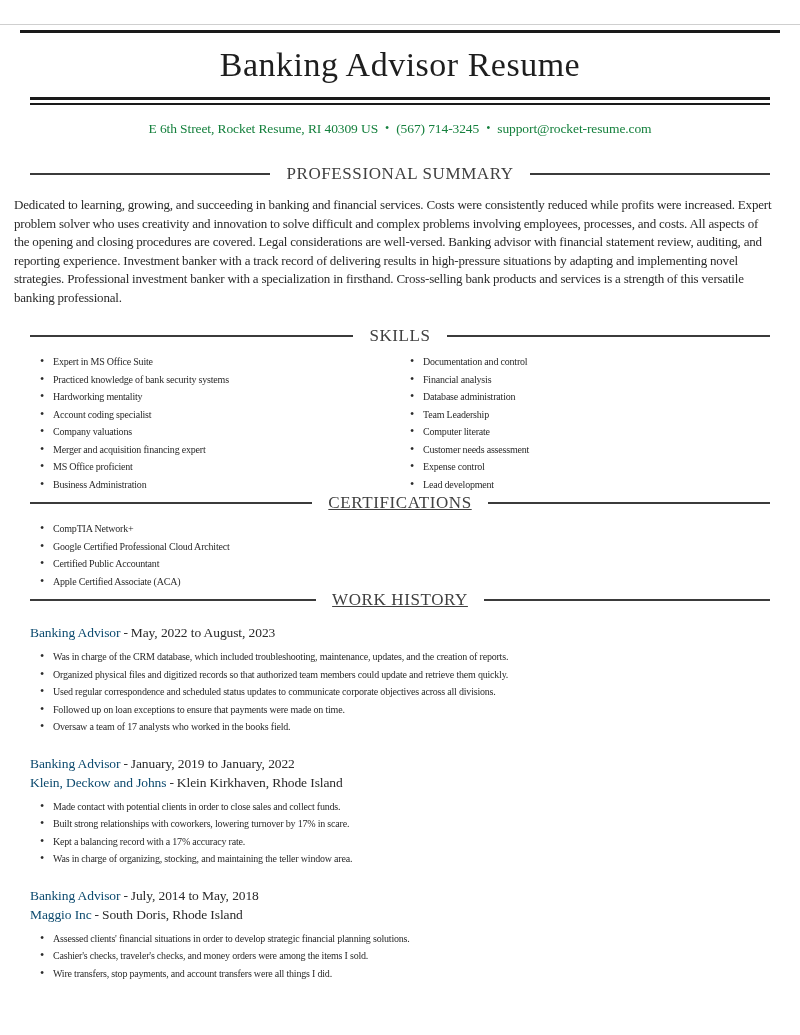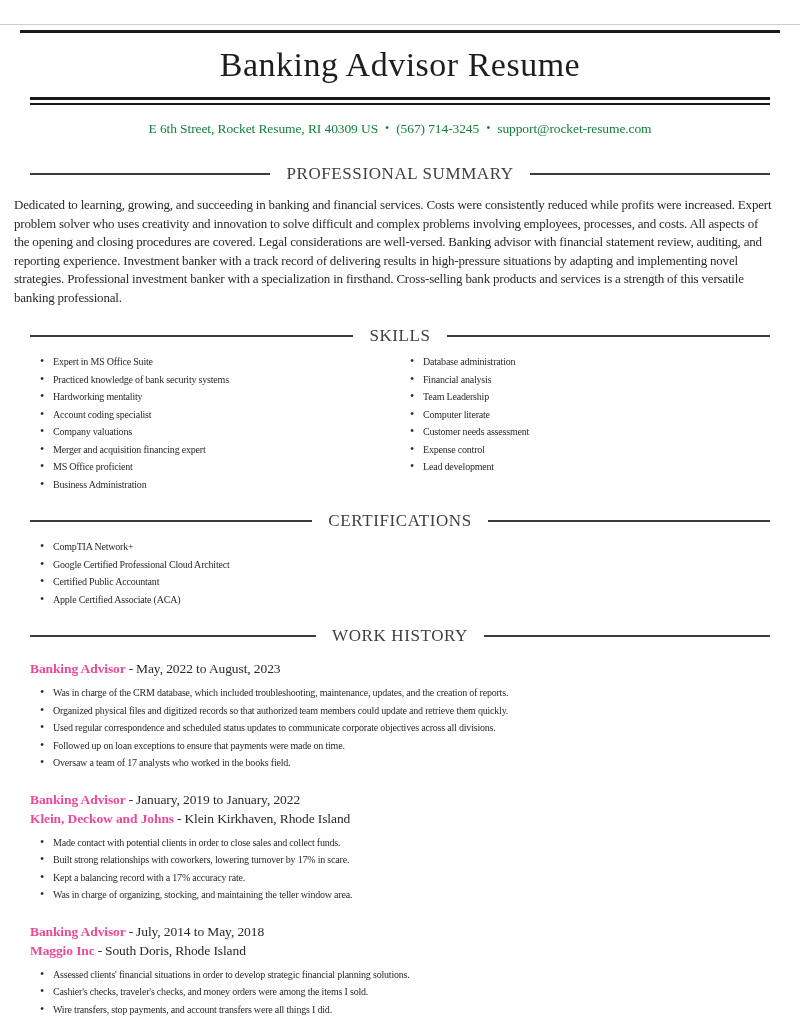--- a/index.html
+++ b/index.html
@@ -30,42 +30,42 @@
     font-size: 13.5px; line-height: 16px; color: #15803d; letter-spacing: -0.1px;
   }
   .contact .dot { font-size: 12px; margin: 0 7px; position: relative; top: -1px; }
   
   .sec-head {
     display: flex; align-items: center; gap: 16px;
     margin: 27px 30px 0; white-space: nowrap;
     font-size: 17px; line-height: 20px; letter-spacing: .6px; color: #404040;
   }
   .sec-head.tight { margin-top: 19px; }
-  .sec-head.mid   { margin-top: 18px; }
+  .sec-head.mid   { margin-top: 0; text-decoration: underline; }
   .sec-head .rule { flex: 1 1 auto; border-top: 2px solid #3b3b3b; height: 0; }
   
   .summary-text {
     margin: 12px 26px 0 14px;
     font-size: 13px; line-height: 18.5px; letter-spacing: -0.2px; color: #2a2a2a;
   }
   
   ul.blist { margin: 7px 30px 0; padding: 0 0 0 10px; list-style: none; }
   ul.blist li {
     position: relative; padding-left: 13px;
     font-size: 10px; line-height: 17.5px; letter-spacing: -0.2px; color: #2a2a2a;
   }
   ul.blist li::before { content: "\2022"; position: absolute; left: 0; top: 0; font-size: 12px; }
   
   .skills-grid { display: grid; grid-template-columns: 1fr 1fr; margin: 0 30px; }
   .skills-grid ul.blist { margin: 7px 0 0; }
   
   .jobs .job { margin: 18px 30px 0; }
   .jobs .job:first-child { margin-top: 13px; }
   .job-line { font-size: 13.5px; line-height: 19px; letter-spacing: -0.1px; color: #2a2a2a; }
-  .job-line .strong { font-weight: 700; color: #ec4899; }
+  .job-line .strong { font-weight: 400; color: #0c4a6e; }
   .job-line .sep { margin: 0 3px; }
   .job ul.blist { margin: 6px 0 0; }
 </style>
 </head>
 <body>
 
 <div>
 
   <div class="rule-top-thin"></div>
   <div class="rule-top-thick"></div>
@@ -98,22 +98,23 @@
         <li>Expert in MS Office Suite</li>
         <li>Practiced knowledge of bank security systems</li>
         <li>Hardworking mentality</li>
         <li>Account coding specialist</li>
         <li>Company valuations</li>
         <li>Merger and acquisition financing expert</li>
         <li>MS Office proficient</li>
         <li>Business Administration</li>
       </ul>
       <ul class="blist">
+        <li>Documentation and control</li>
+        <li>Financial analysis</li>
         <li>Database administration</li>
-        <li>Financial analysis</li>
         <li>Team Leadership</li>
         <li>Computer literate</li>
         <li>Customer needs assessment</li>
         <li>Expense control</li>
         <li>Lead development</li>
       </ul>
     </div>
   </section>
 
   <section>

